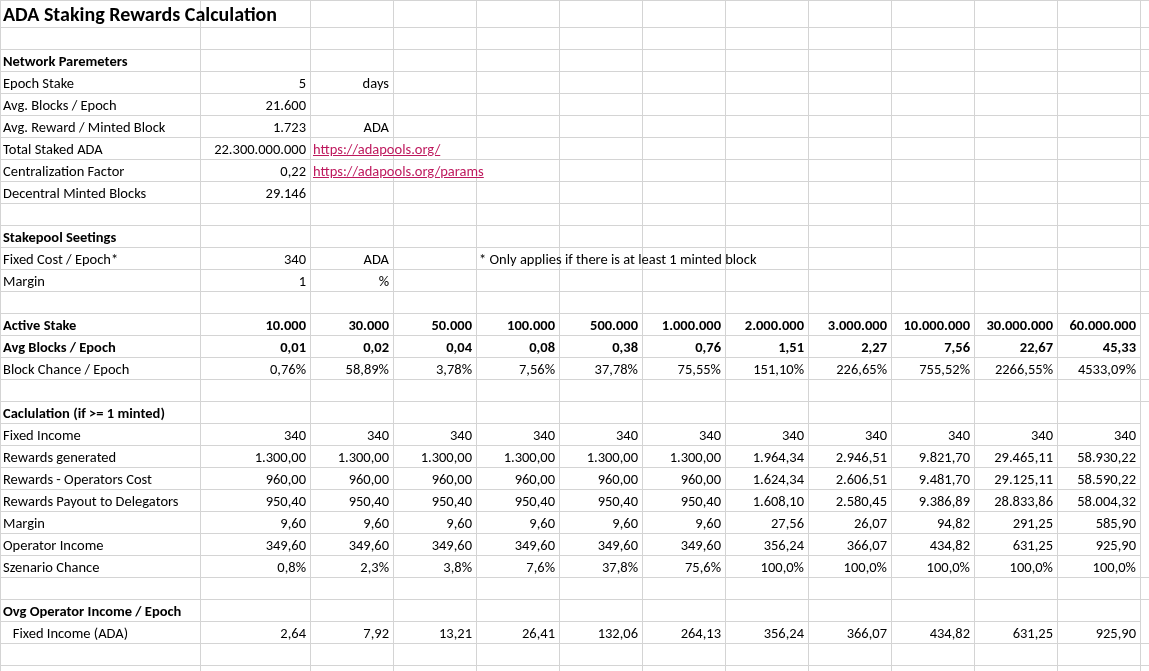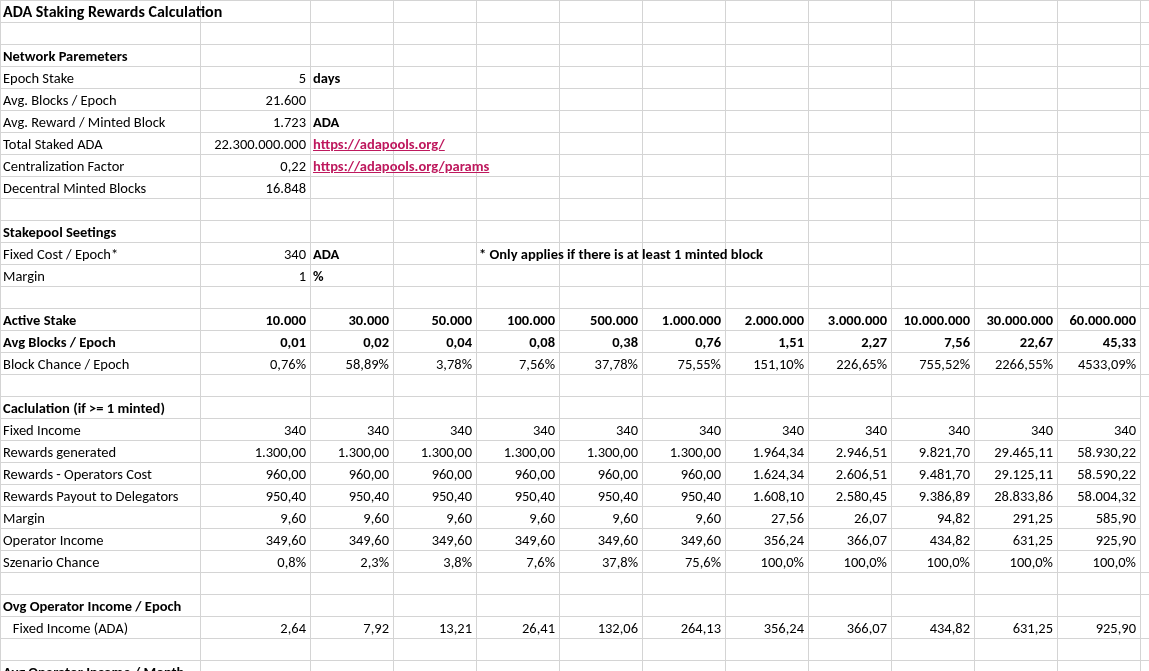--- a/index.html
+++ b/index.html
@@ -19,23 +19,23 @@
     border: 1px solid #d4d4d4;
     padding: 1px 4px 1px 2px;
     height: 19px;
     vertical-align: bottom;
     white-space: nowrap;
     overflow: visible;
   }
   .col-a { width: 200px; text-align: left; }
   .col-b { width: 110px; text-align: right; }
   .colN { width: 83px; text-align: right; }
-  .col-b.left, .colN.left { text-align: left; font-weight: bold; }
+  .col-b.left, .colN.left { text-align: right; }
   .bold { font-weight: 700; }
-  .title { font-size: 16px; font-weight: 700; }
+  .title { font-size: 20px; font-weight: 700; }
   .link { color: #be185d; text-decoration: underline; }
 </style>
 </head>
 <body>
 
 <table>
   <colgroup>
     <col class="col-a">
       <col class="col-b">
     <col class="colN">
@@ -166,21 +166,21 @@
         <td></td>
         <td></td>
         <td></td>
         <td></td>
         <td></td>
         <td></td>
         <td></td>
       </tr>
       <tr>
         <td class="col-a">Decentral Minted Blocks</td>
-        <td class="col-b">16.848</td>
+        <td class="col-b">29.146</td>
         <td class="colN left"></td>
         <td></td>
         <td></td>
         <td></td>
         <td></td>
         <td></td>
         <td></td>
         <td></td>
         <td></td>
         <td></td>

